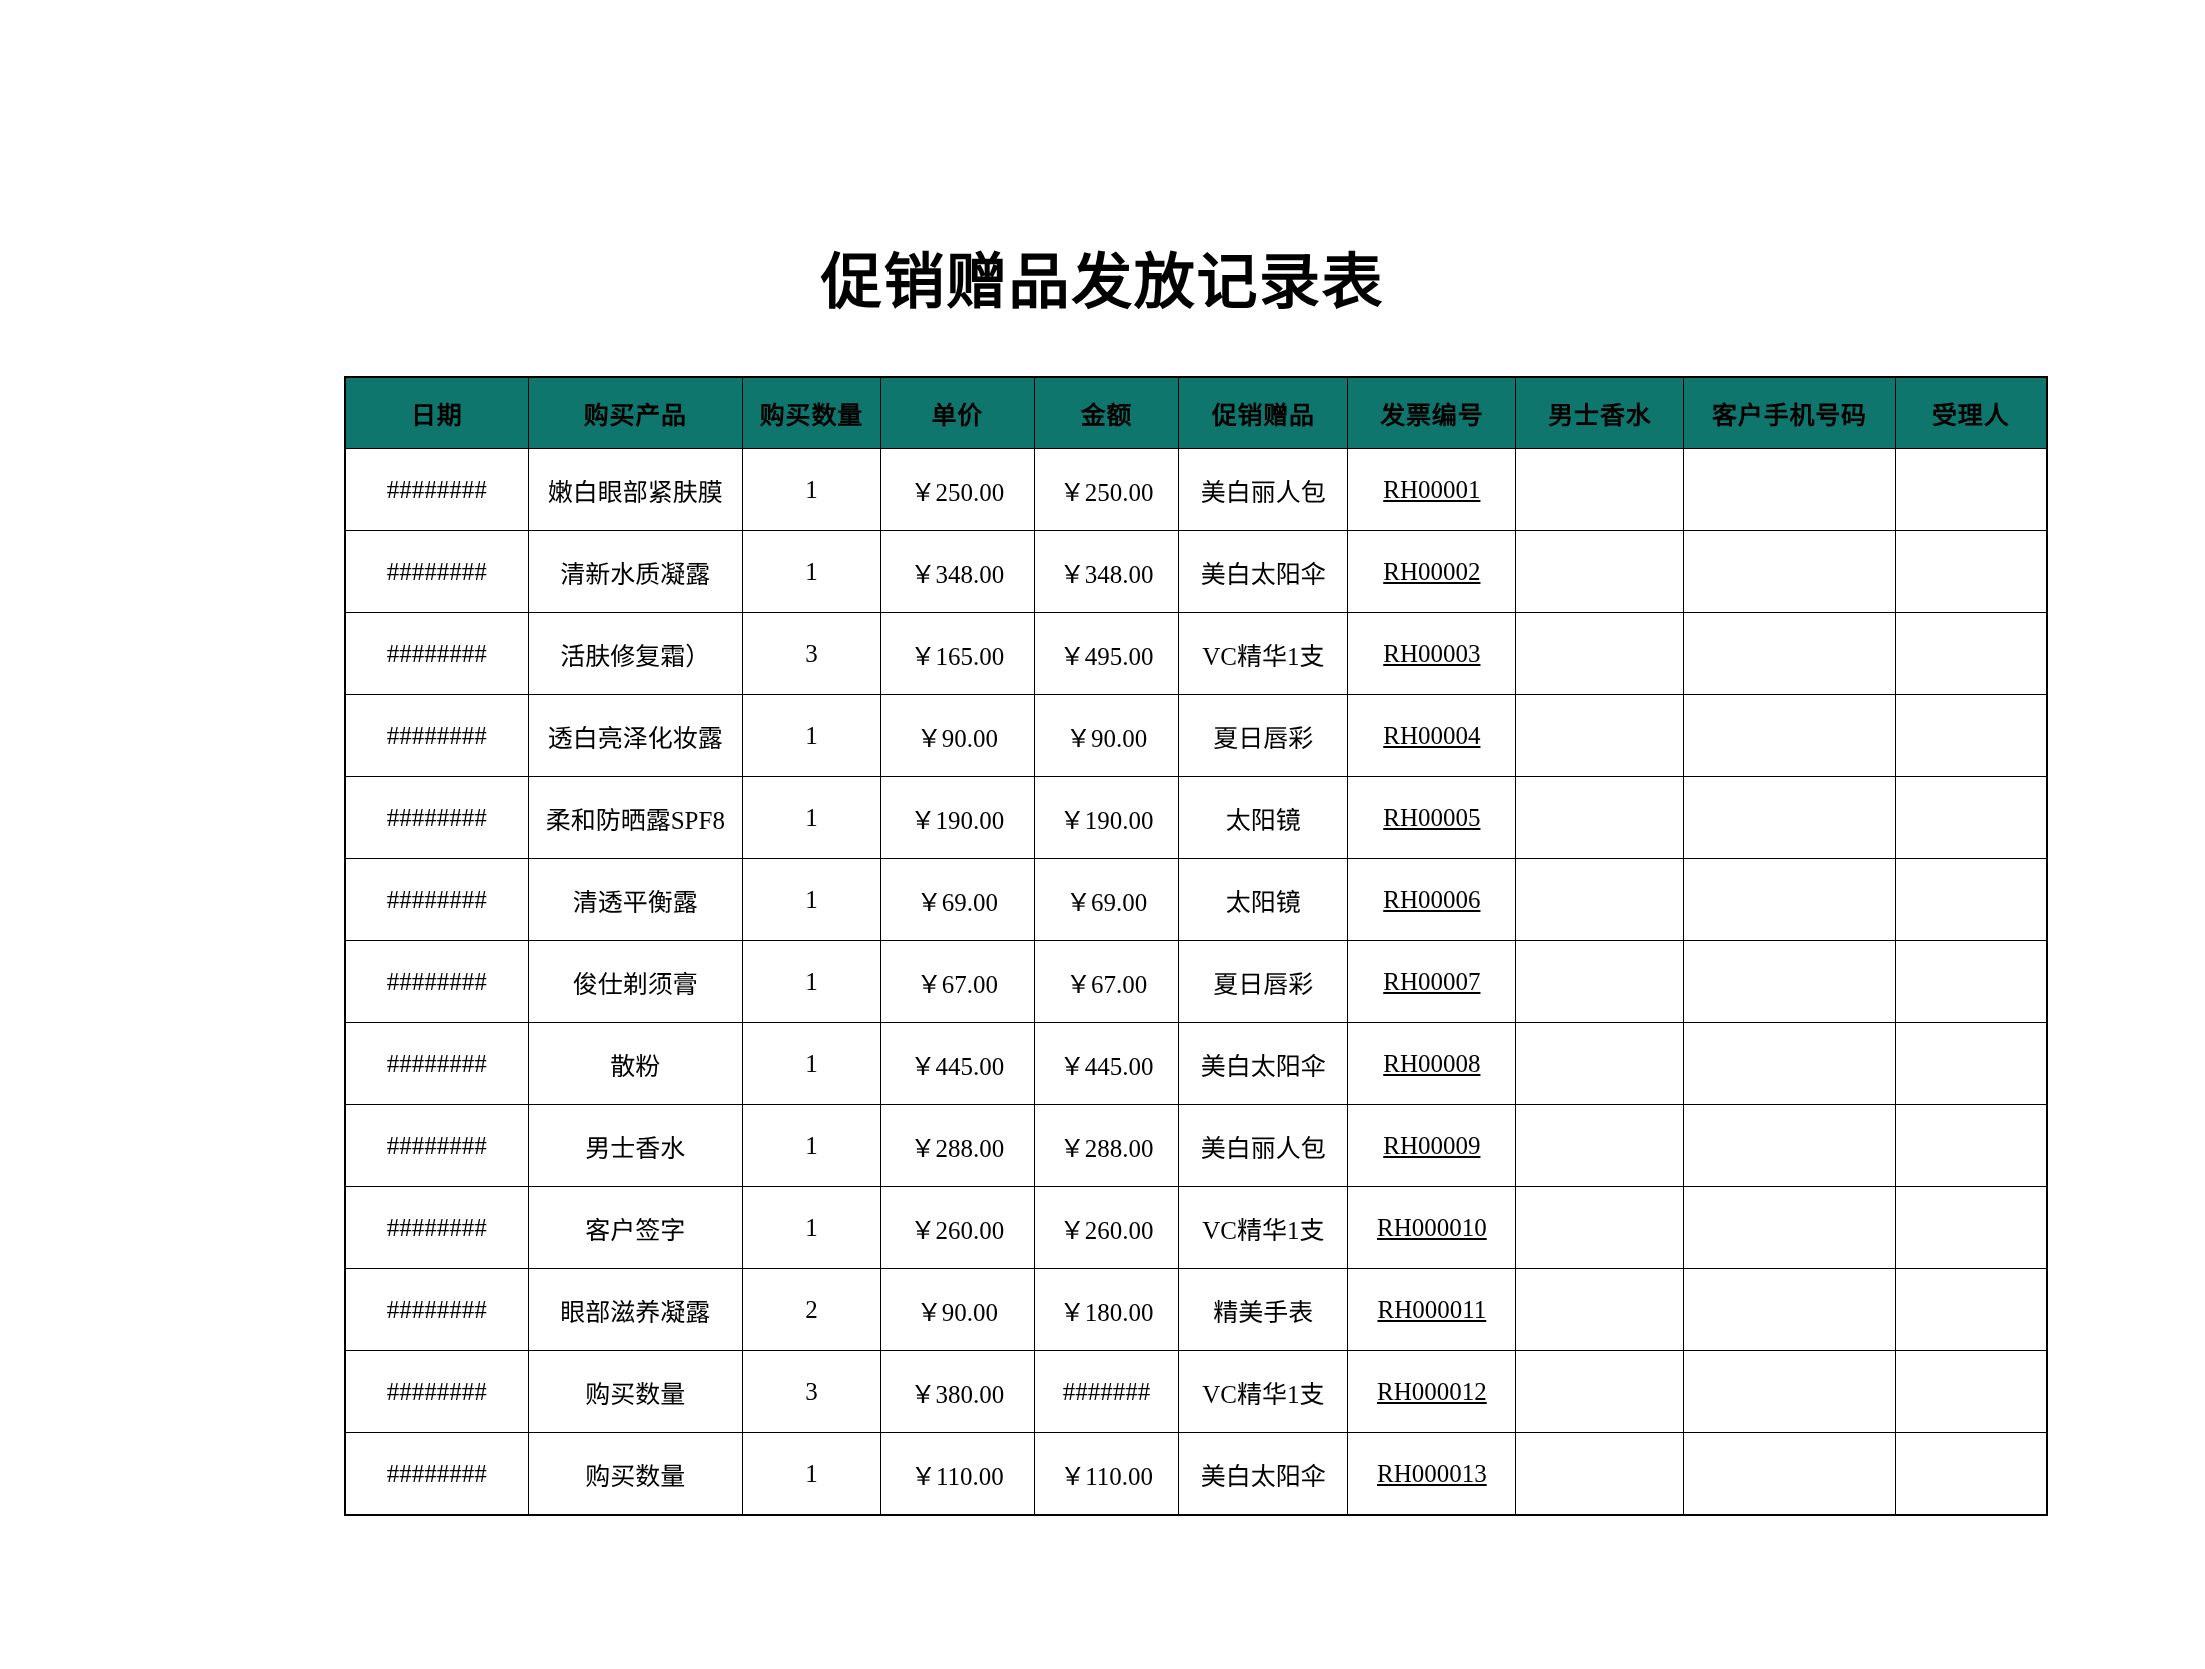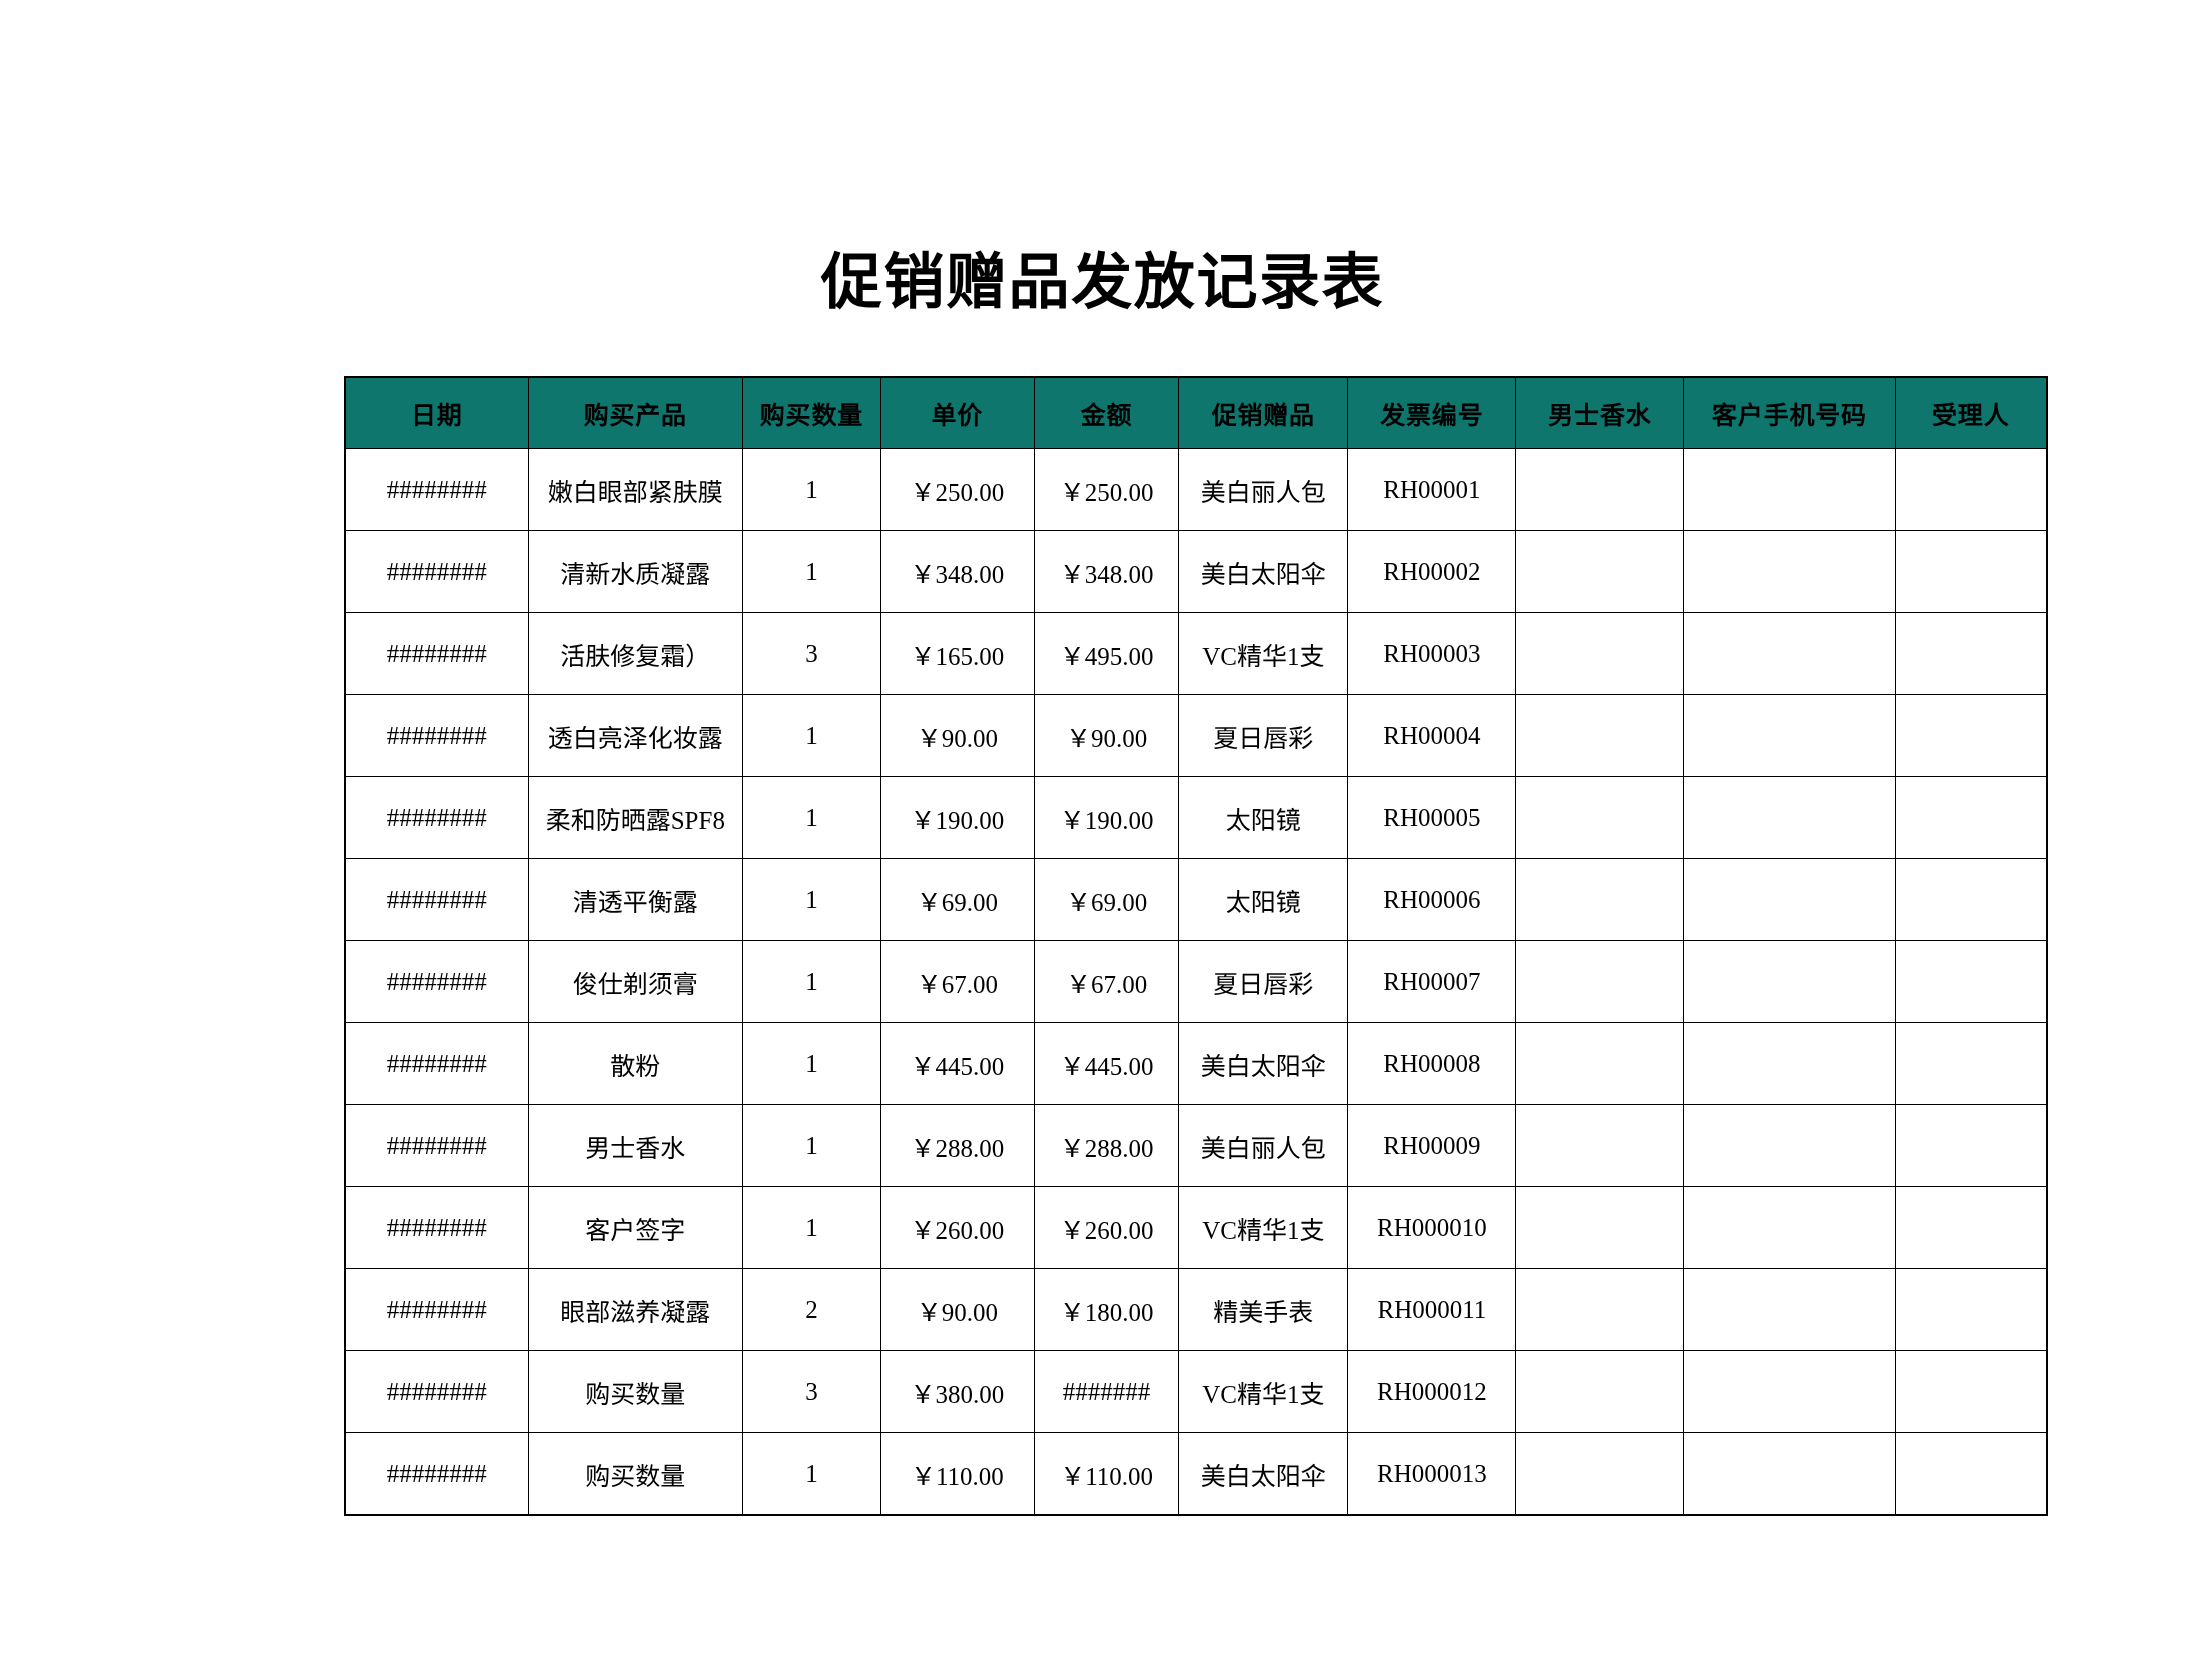--- a/index.html
+++ b/index.html
@@ -70,20 +70,21 @@
   }
   td.c-date {
     font-family: "Liberation Serif", "DejaVu Serif", serif;
     letter-spacing: 0px;
   }
   td.c-money, td.c-qty {
     font-family: "Liberation Serif", "DejaVu Serif", serif;
   }
   td.c-invoice {
     font-family: "Liberation Serif", "DejaVu Serif", serif;
+    text-decoration: underline;
   }
   
   col.w-date      { width: 170px; }
   col.w-product   { width: 199px; }
   col.w-qty       { width: 128px; }
   col.w-price     { width: 143px; }
   col.w-amount    { width: 134px; }
   col.w-gift      { width: 157px; }
   col.w-invoice   { width: 156px; }
   col.w-sign      { width: 156px; }

